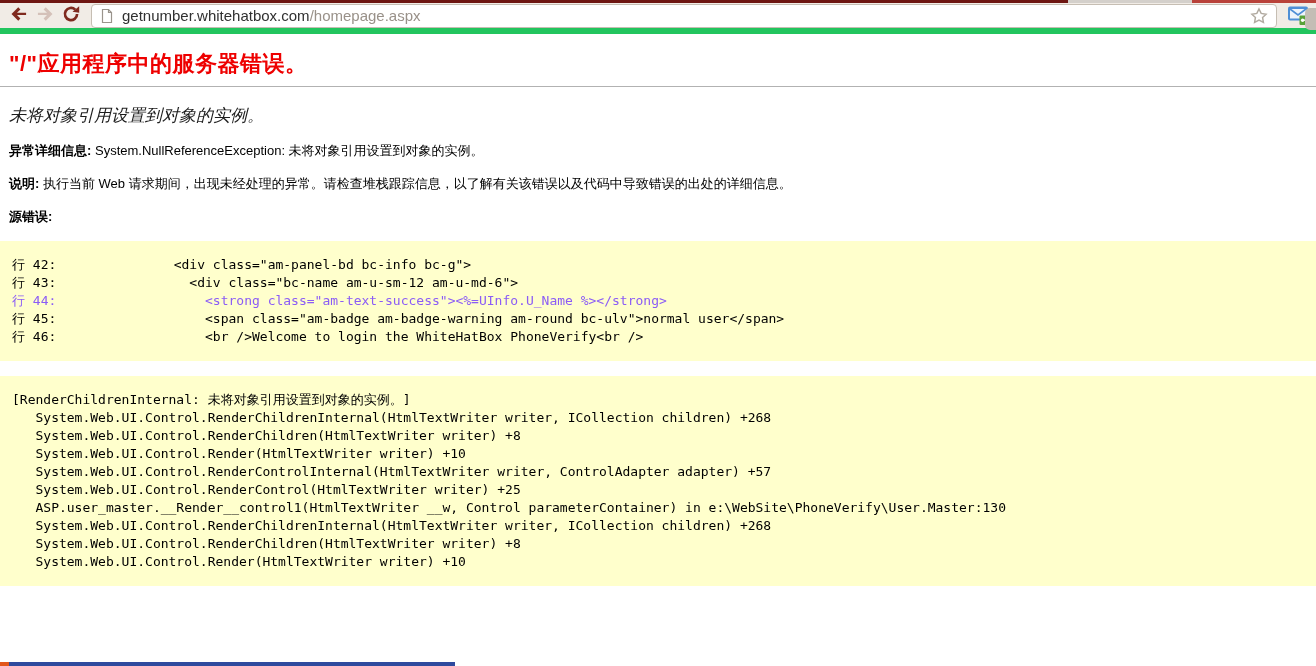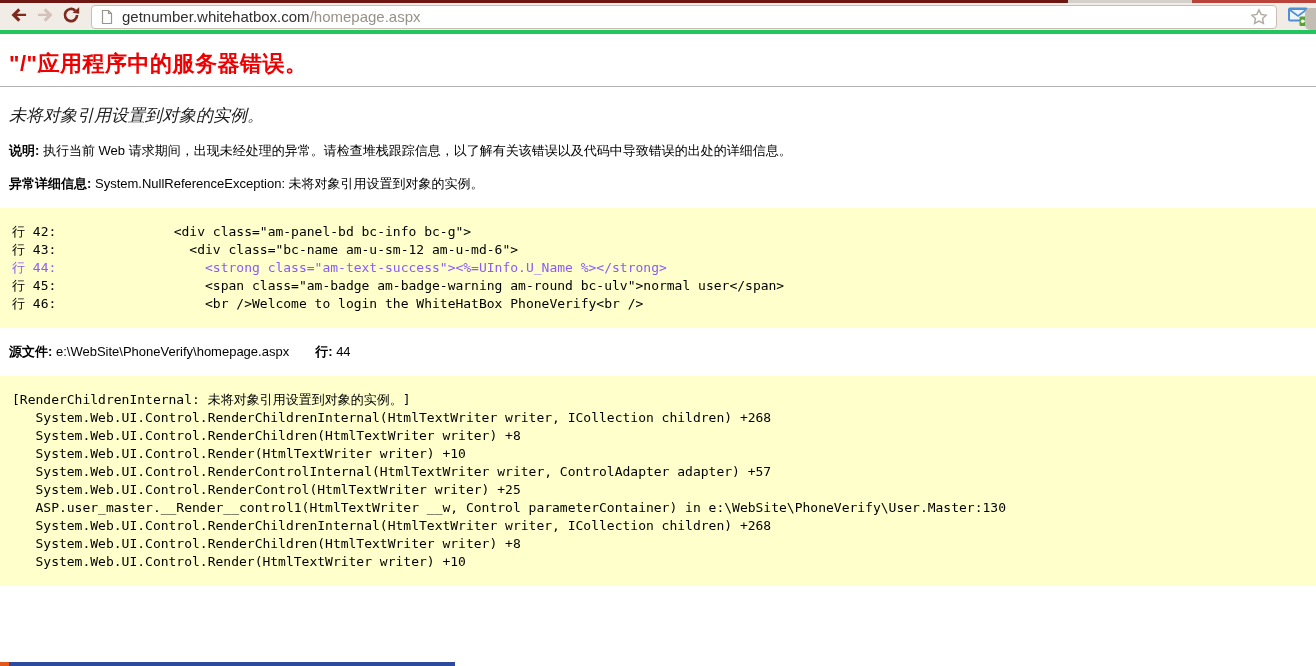--- a/index.html
+++ b/index.html
@@ -4,21 +4,21 @@
 <style>
   * { box-sizing: border-box; margin: 0; padding: 0; }
   html, body { width: 1316px; height: 666px; overflow: hidden; background: #fff;
     font-family: "Liberation Sans", sans-serif; }
 
   
   .window-strip { height: 3px; background: #6e1612; position: relative; }
   .window-strip .seg-light { position: absolute; left: 1068px; top: 0; width: 124px; height: 3px; background: #d4d0cb; }
   .window-strip .seg-red { position: absolute; left: 1192px; top: 0; width: 124px; height: 4px; background: #b9423a; }
 
-  .toolbar { height: 31px; background: #f1ece6; border-bottom: 4px solid #22c55e;
+  .toolbar { height: 31px; background: #f1ece6; border-bottom: 6px solid #22c55e;
     display: flex; align-items: center; padding: 0 6px; position: relative; }
   .nav-btn { width: 26px; height: 26px; border: none; background: transparent;
     display: flex; align-items: center; justify-content: center; cursor: pointer; flex: 0 0 auto; }
   .omnibox { flex: 1 1 auto; height: 24px; background: #fff; border: 1px solid #c6beb3;
     border-radius: 4px; display: flex; align-items: center; padding: 0 7px; margin: 0 7px;
     overflow: hidden; }
   .omnibox .page-ic { flex: 0 0 auto; margin-right: 7px; display: flex; }
   .url { font-size: 15px; color: #303030; white-space: nowrap; flex: 1 1 auto; }
   .url .path { color: #999189; }
   .star { flex: 0 0 auto; display: flex; }
@@ -107,34 +107,34 @@
     </button>
     <div class="overflow-ic"></div>
   </div>
 </div>
 
 <div class="page">
   <h1 class="err-title">"/"应用程序中的服务器错误。</h1>
   <hr class="rule">
   <h2 class="err-sub">未将对象引用设置到对象的实例。</h2>
 
+  <p class="meta"><b>异常详细信息:</b> <span>System.NullReferenceException: 未将对象引用设置到对象的实例。</span></p>
+
   <p class="meta"><b>说明:</b> <span>执行当前 Web 请求期间，出现未经处理的异常。请检查堆栈跟踪信息，以了解有关该错误以及代码中导致错误的出处的详细信息。</span></p>
 
-  <p class="meta"><b>异常详细信息:</b> <span>System.NullReferenceException: 未将对象引用设置到对象的实例。</span></p>
-
+  <p class="meta"><b>源错误:</b></p>
 
   <div class="codeblock">
     <div class="cline">行 42:               &lt;div class="am-panel-bd bc-info bc-g"&gt;</div>
     <div class="cline">行 43:                 &lt;div class="bc-name am-u-sm-12 am-u-md-6"&gt;</div>
     <div class="cline err">行 44:                   &lt;strong class="am-text-success"&gt;&lt;%=UInfo.U_Name %&gt;&lt;/strong&gt;</div>
     <div class="cline">行 45:                   &lt;span class="am-badge am-badge-warning am-round bc-ulv"&gt;normal user&lt;/span&gt;</div>
     <div class="cline">行 46:                   &lt;br /&gt;Welcome to login the WhiteHatBox PhoneVerify&lt;br /&gt;</div>
   </div>
 
-  <p class="meta srcfile"><b>源文件:</b> <span>e:\WebSite\PhoneVerify\homepage.aspx</span><span class="gap"></span><b>行:</b> <span>44</span></p>
 
 
   <div class="codeblock">
     <div class="cline">[RenderChildrenInternal: 未将对象引用设置到对象的实例。]</div>
     <div class="cline">   System.Web.UI.Control.RenderChildrenInternal(HtmlTextWriter writer, ICollection children) +268</div>
     <div class="cline">   System.Web.UI.Control.RenderChildren(HtmlTextWriter writer) +8</div>
     <div class="cline">   System.Web.UI.Control.Render(HtmlTextWriter writer) +10</div>
     <div class="cline">   System.Web.UI.Control.RenderControlInternal(HtmlTextWriter writer, ControlAdapter adapter) +57</div>
     <div class="cline">   System.Web.UI.Control.RenderControl(HtmlTextWriter writer) +25</div>
     <div class="cline">   ASP.user_master.__Render__control1(HtmlTextWriter __w, Control parameterContainer) in e:\WebSite\PhoneVerify\User.Master:130</div>

